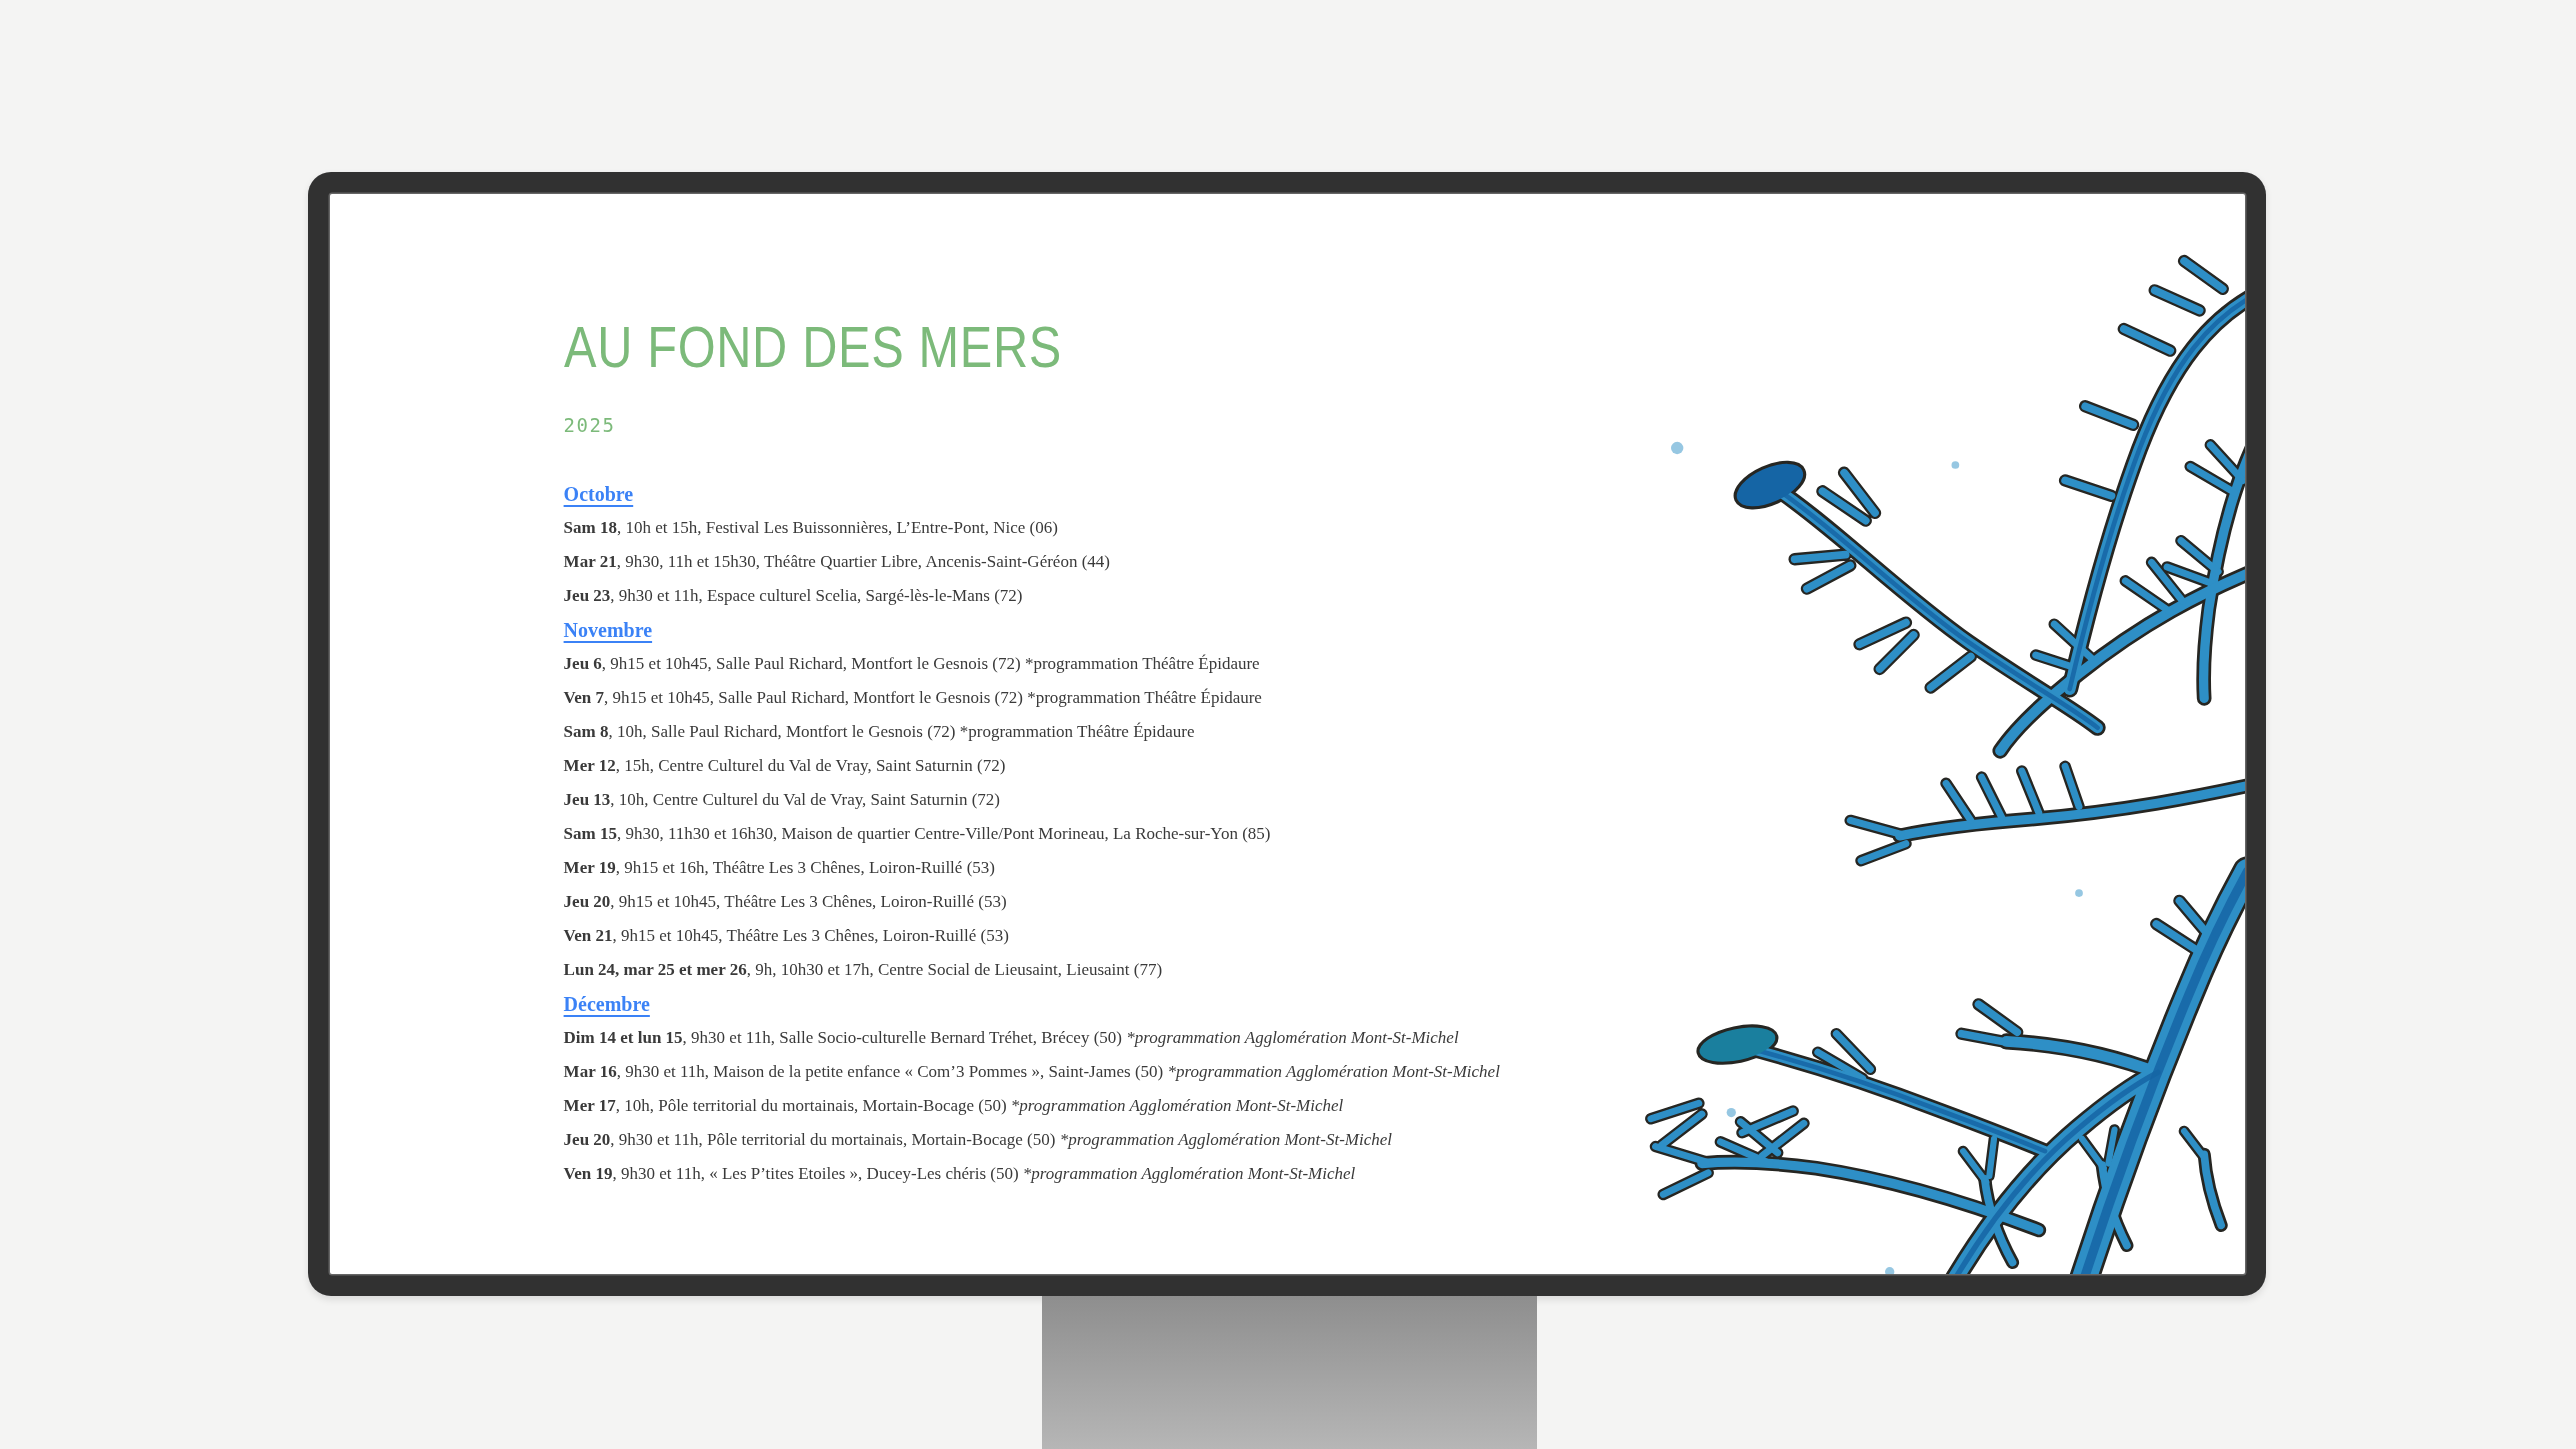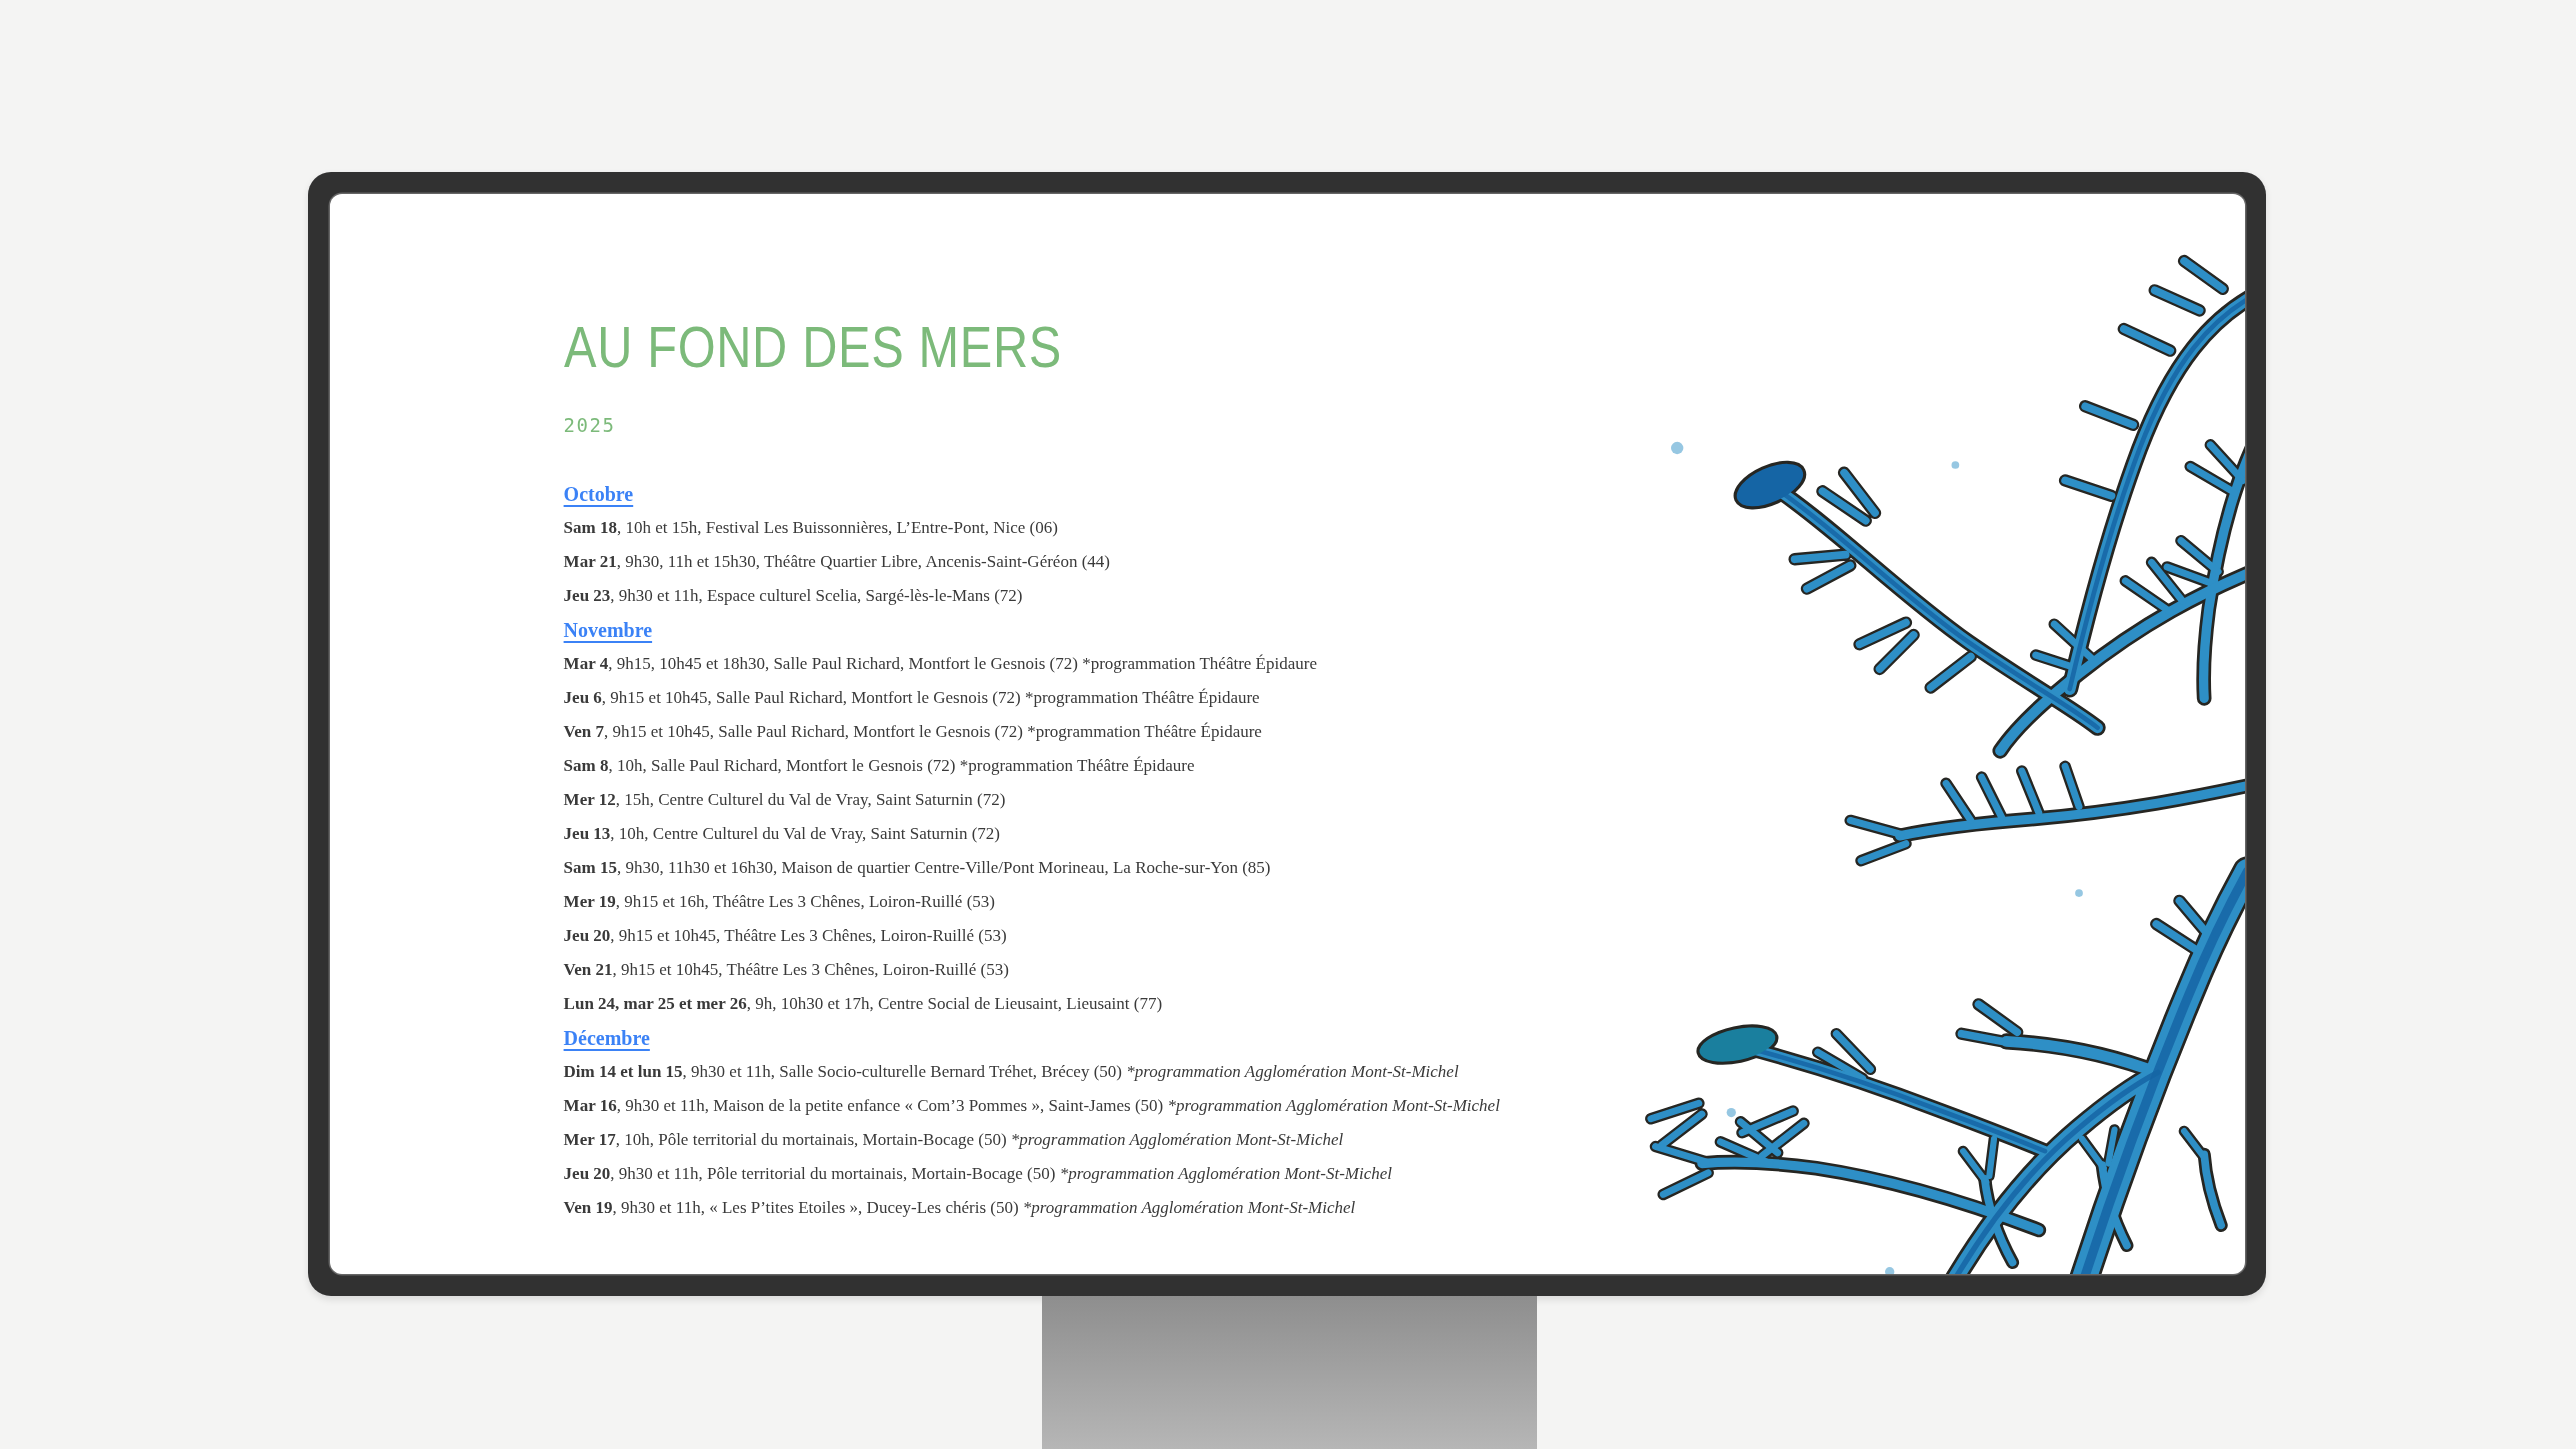--- a/index.html
+++ b/index.html
@@ -8,21 +8,21 @@
     background:var(--page_bg,#f4f4f3);
     font-family:"Liberation Serif",serif;
   }
   .monitor{
     position:absolute;left:308px;top:172px;width:1958px;height:1124px;
     background:var(--frame,#313131);border-radius:23px;
     box-shadow:0 3.1px 7.7px rgba(0,0,0,.10);
   }
   .screen{
     position:absolute;left:21.6px;top:21.6px;width:1915px;height:1080px;
-    background:var(--screen,#ffffff);border-radius:12px;overflow:hidden;
+    background:var(--screen,#ffffff);border-radius:2px;overflow:hidden;
     box-shadow:0 0 0 1.5px rgba(145,145,145,.55);
   }
   .stand{
     position:absolute;left:1042px;top:1296px;width:495px;height:153px;
     background:linear-gradient(180deg,var(--stand_top,#8e8e8e),var(--stand_bottom,#b6b6b6));
   }
   .content{position:absolute;inset:0;padding:124px 0 0 234px;z-index:1;}
   .title{
     font-family:"Liberation Sans",sans-serif;font-weight:400;
     font-size:58px;line-height:58px;letter-spacing:0.8px;
@@ -62,21 +62,20 @@
       <div class="year">2025</div>
       <div class="calendar">
           <div class="month-section">
             <div class="month-heading">Octobre</div>
             <div class="event-line"><span class="day">Sam 18</span><span class="details">, 10h et 15h, Festival Les Buissonnières, L’Entre-Pont, Nice (06)</span></div>
             <div class="event-line"><span class="day">Mar 21</span><span class="details">, 9h30, 11h et 15h30, Théâtre Quartier Libre, Ancenis-Saint-Géréon (44)</span></div>
             <div class="event-line"><span class="day">Jeu 23</span><span class="details">, 9h30 et 11h, Espace culturel Scelia, Sargé-lès-le-Mans (72)</span></div>
           </div>
           <div class="month-section">
             <div class="month-heading">Novembre</div>
-            <div class="event-line"><span class="day">Mar 4</span><span class="details">, 9h15, 10h45 et 18h30, Salle Paul Richard, Montfort le Gesnois (72)</span><span class="note"> *programmation Théâtre Épidaure</span></div>
             <div class="event-line"><span class="day">Jeu 6</span><span class="details">, 9h15 et 10h45, Salle Paul Richard, Montfort le Gesnois (72)</span><span class="note"> *programmation Théâtre Épidaure</span></div>
             <div class="event-line"><span class="day">Ven 7</span><span class="details">, 9h15 et 10h45, Salle Paul Richard, Montfort le Gesnois (72)</span><span class="note"> *programmation Théâtre Épidaure</span></div>
             <div class="event-line"><span class="day">Sam 8</span><span class="details">, 10h, Salle Paul Richard, Montfort le Gesnois (72)</span><span class="note"> *programmation Théâtre Épidaure</span></div>
             <div class="event-line"><span class="day">Mer 12</span><span class="details">, 15h, Centre Culturel du Val de Vray, Saint Saturnin (72)</span></div>
             <div class="event-line"><span class="day">Jeu 13</span><span class="details">, 10h, Centre Culturel du Val de Vray, Saint Saturnin (72)</span></div>
             <div class="event-line"><span class="day">Sam 15</span><span class="details">, 9h30, 11h30 et 16h30, Maison de quartier Centre-Ville/Pont Morineau, La Roche-sur-Yon (85)</span></div>
             <div class="event-line"><span class="day">Mer 19</span><span class="details">, 9h15 et 16h, Théâtre Les 3 Chênes, Loiron-Ruillé (53)</span></div>
             <div class="event-line"><span class="day">Jeu 20</span><span class="details">, 9h15 et 10h45, Théâtre Les 3 Chênes, Loiron-Ruillé (53)</span></div>
             <div class="event-line"><span class="day">Ven 21</span><span class="details">, 9h15 et 10h45, Théâtre Les 3 Chênes, Loiron-Ruillé (53)</span></div>
             <div class="event-line"><span class="day">Lun 24, mar 25 et mer 26</span><span class="details">, 9h, 10h30 et 17h, Centre Social de Lieusaint, Lieusaint (77)</span></div>

